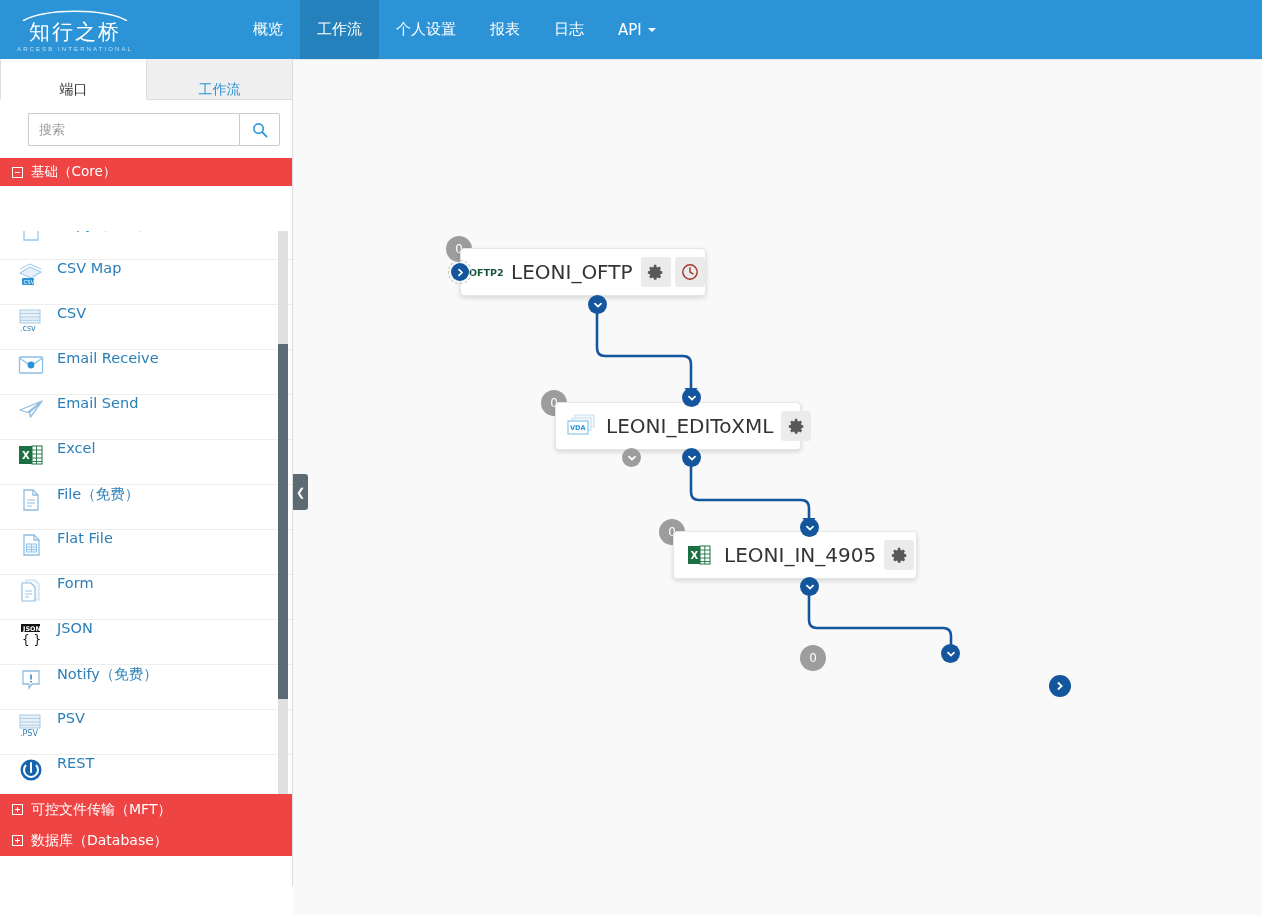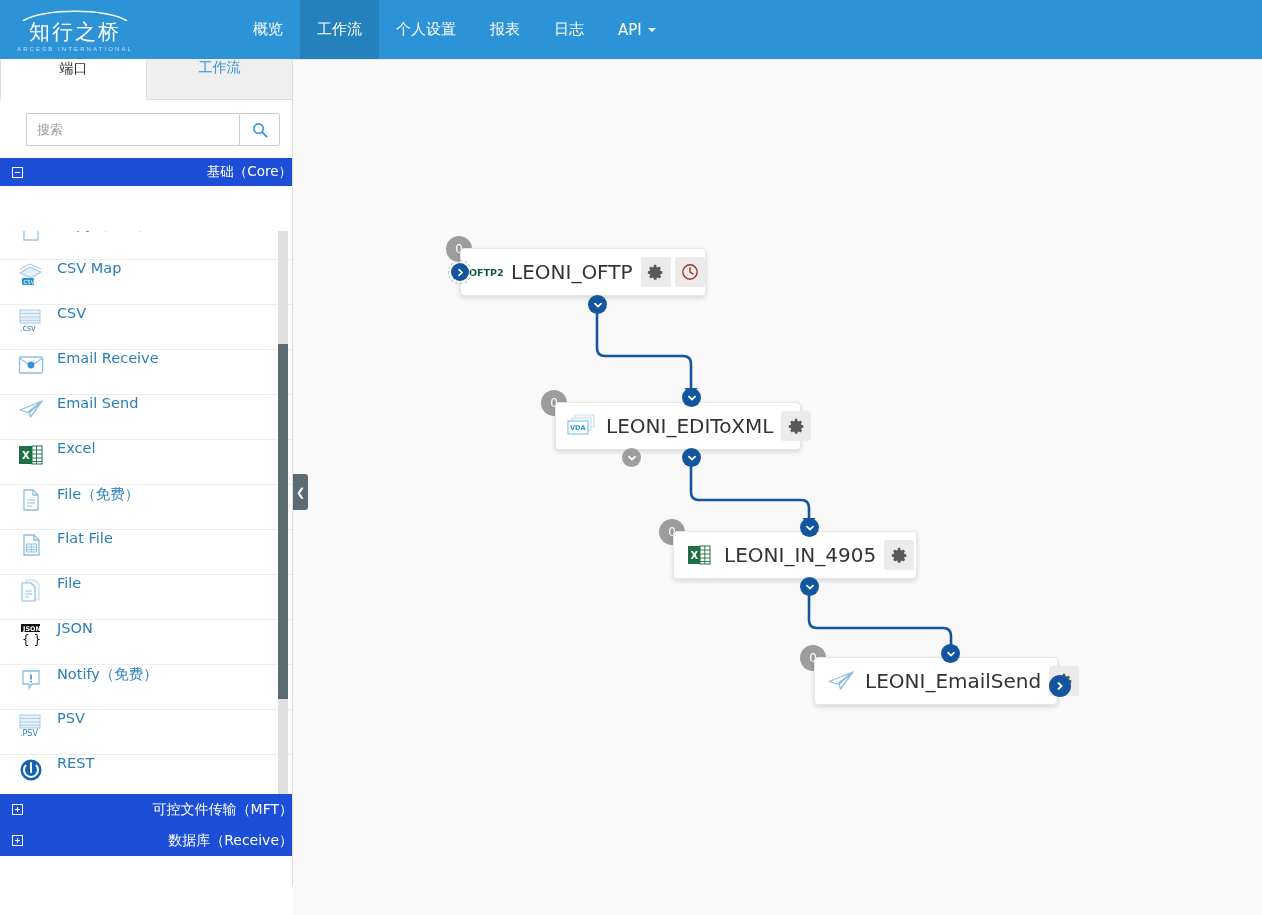--- a/index.html
+++ b/index.html
@@ -43,50 +43,49 @@
     border-top: 4px solid #ffffff;
   }
 
   
   .sidebar {
     position: absolute; left: 0; top: 59px; width: 293px; height: 827px;
     background: #ffffff; border-right: 1px solid #dddddd; overflow: hidden;
   }
   .tabs { display: flex; height: 41px; background: #f5f5f5; }
   .tab {
-    flex: 1; display: flex; align-items: flex-start; justify-content: center;
+    flex: 1; display: flex; align-items: flex-end; justify-content: center;
     font-size: 14px; color: #2b93d6; cursor: pointer; background: #efefef;
     border-bottom: 1px solid #dddddd; font-family: "DejaVu Sans", sans-serif;
   }
   .tab.active {
     background: #ffffff; color: #333333;
     border-bottom: 1px solid #ffffff;
     border-left: 1px solid #dddddd; border-right: 1px solid #dddddd;
     border-top: 1px solid #ffffff;
   }
-  .searchwrap { padding: 13px 12px 12px 26px; display: flex; }
+  .searchwrap { padding: 13px 12px 12px 12px; display: flex; margin-left: 16px; }
   .searchbox {
     flex: 1; height: 33px; border: 1px solid #cccccc; border-right: none;
     padding: 0 10px; font-size: 13px; color: #333333; outline: none;
     border-radius: 2px 0 0 2px; background: #ffffff;
     font-family: "DejaVu Sans", sans-serif;
   }
   .searchbox::placeholder { color: #999999; }
   .searchbtn {
     width: 41px; height: 33px; border: 1px solid #cccccc;
     background: #ffffff; cursor: pointer; border-radius: 0 2px 2px 0;
     display: flex; align-items: center; justify-content: center;
   }
 
   .cat-header {
-    height: 28px; background: #1d4ed8; color: #ffffff;
+    height: 28px; background: #ef4444; color: #ffffff;
     display: flex; align-items: center; padding-left: 12px;
     font-size: 13.5px; cursor: pointer; white-space: nowrap;
     font-family: "DejaVu Sans", sans-serif;
-    justify-content: space-between;
   }
   .cat-box {
     display: inline-block; width: 11px; height: 11px;
     border: 1px solid #ffffff; position: relative; margin-right: 8px;
     flex: none;
   }
   .cat-box::before {
     content: ""; position: absolute; left: 2px; top: 4px;
     width: 5px; height: 1px; background: #ffffff;
   }
@@ -359,21 +358,21 @@
       <div class="item">
         <span class="item-icon">
           <svg width="24" height="24" viewBox="0 0 24 24">
             <path d="M7 2 h9 l4 4 v16 h-13 z" fill="#f2f7fb" stroke="#c6dced" stroke-width="1.2"></path>
             <path d="M3 5 h9 l4 4 v14 h-13 z" fill="#ffffff" stroke="#8fbfe2" stroke-width="1.2"></path>
             <line x1="6" y1="13" x2="13" y2="13" stroke="#8fbfe2" stroke-width="0.9"></line>
             <line x1="6" y1="16" x2="13" y2="16" stroke="#8fbfe2" stroke-width="0.9"></line>
             <line x1="6" y1="19" x2="10" y2="19" stroke="#8fbfe2" stroke-width="0.9"></line>
           </svg>
         </span>
-        <span class="item-label">File</span>
+        <span class="item-label">Form</span>
       </div>
 
       <div class="item">
         <span class="item-icon">
           <svg width="26" height="26" viewBox="0 0 26 26">
             <rect x="3" y="2" width="19" height="8" fill="#111111"></rect>
             <text x="5" y="8.6" font-size="6.4" fill="#ffffff" font-family="DejaVu Sans" font-weight="bold">JSON</text>
             <text x="4" y="22" font-size="12" fill="#111111" font-family="DejaVu Sans">{ }</text>
           </svg>
         </span>
@@ -419,21 +418,21 @@
     <div class="sb-track"></div>
     <div class="sb-thumb"></div>
 
     <div class="bottom-cats">
       <div class="cat-header">
         <span class="cat-box plus"></span>
         <span>可控文件传输（MFT）</span>
       </div>
       <div class="cat-header">
         <span class="cat-box plus"></span>
-        <span>数据库（Receive）</span>
+        <span>数据库（Database）</span>
       </div>
 
     </div>
 
   </div>
 
   <div class="collapse-handle">
     <span>❮</span>
   </div>
 
@@ -546,34 +545,20 @@
           <path d="M2 3.6 L5 6.6 L8 3.6" fill="none" stroke="#ffffff" stroke-width="1.8" stroke-linecap="round"></path>
         </svg>
     </div>
     <div class="port" style="left:507px; top:517px;">
       <svg width="10" height="10" viewBox="0 0 10 10">
           <path d="M2 3.6 L5 6.6 L8 3.6" fill="none" stroke="#ffffff" stroke-width="1.8" stroke-linecap="round"></path>
         </svg>
     </div>
 
     <div class="badge" style="left:507px; top:585px;">0</div>
-    <div class="node" style="left:521px; top:597px; width:244px;">
-      <span class="node-icon">
-        <svg width="28" height="22" viewBox="0 0 28 22">
-          <path d="M26 2 L2 11.5 L10 14 L26 2 L13.5 19 L12.2 14 Z" fill="#ffffff" stroke="#8fbfe2" stroke-width="1.3" stroke-linejoin="round"></path>
-        </svg>
-      </span>
-      <span class="node-title">LEONI_EmailSend</span>
-      <span class="node-btn last">
-        <svg width="17" height="17" viewBox="0 0 20 20">
-          <path fill="#595959" d="M10 6.3a3.7 3.7 0 1 0 0 7.4 3.7 3.7 0 0 0 0-7.4zm0 5.6a1.9 1.9 0 1 1 0-3.8 1.9 1.9 0 0 1 0 3.8z"></path>
-          <path fill="#595959" d="M18 11.4v-2.8l-2.2-.4a6 6 0 0 0-.6-1.5l1.3-1.8-2-2-1.8 1.3a6 6 0 0 0-1.5-.6L10.8 1H8.2l-.4 2.6a6 6 0 0 0-1.5.6L4.5 2.9l-2 2 1.3 1.8a6 6 0 0 0-.6 1.5L1 8.6v2.8l2.2.4a6 6 0 0 0 .6 1.5l-1.3 1.8 2 2 1.8-1.3a6 6 0 0 0 1.5.6l.4 2.2h2.8l.4-2.2a6 6 0 0 0 1.5-.6l1.8 1.3 2-2-1.3-1.8a6 6 0 0 0 .6-1.5z"></path>
-        </svg>
-      </span>
-    </div>
     <div class="port" style="left:648px; top:584px;">
       <svg width="10" height="10" viewBox="0 0 10 10">
           <path d="M2 3.6 L5 6.6 L8 3.6" fill="none" stroke="#ffffff" stroke-width="1.8" stroke-linecap="round"></path>
         </svg>
     </div>
     <div class="side-port" style="left:756px; top:615px;">
       <span>
         <svg width="10" height="10" viewBox="0 0 10 10">
             <path d="M3.4 2 L6.6 5 L3.4 8" fill="none" stroke="#ffffff" stroke-width="1.8" stroke-linecap="round"></path>
           </svg>

